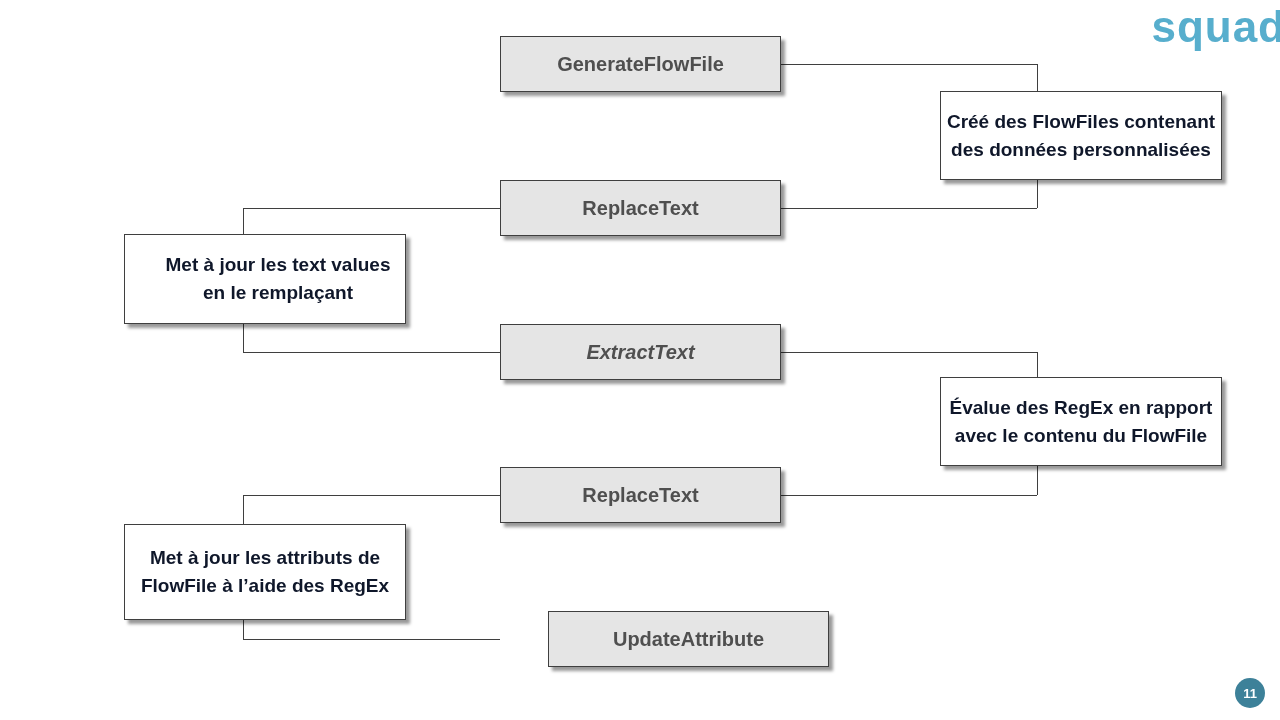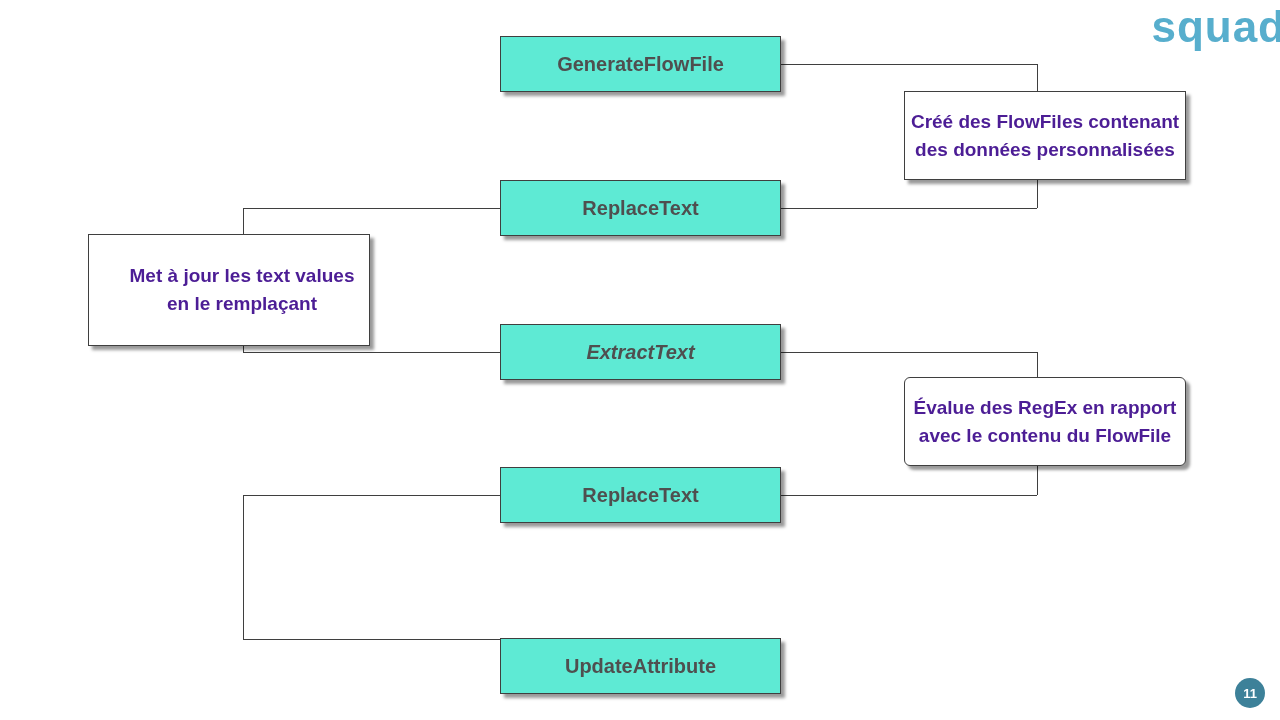--- a/index.html
+++ b/index.html
@@ -32,51 +32,52 @@
   .lv3{left:1037px;top:352px;height:143px;}
   .lh6{left:781px;top:495px;width:256px;}
   .lh7{left:243px;top:495px;width:257px;}
   .lv4{left:243px;top:495px;height:144px;}
   .lh8{left:243px;top:639px;width:257px;}
   
   .proc{
     position:absolute;
     left:500px;
     width:281px;height:56px;
-    background:#5eead4;
+    background:#e5e5e5;
     border:1px solid #3f3f3f;
     box-shadow:4px 4px 3px rgba(0,0,0,0.40);
     display:flex;align-items:center;justify-content:center;
     font-size:20px;font-weight:bold;color:#4f4f4f;
     z-index:2;
     box-sizing:border-box;
   }
   .p1{top:36px;}
   .p2{top:180px;}
   .p3{top:324px;font-style:italic;}
   .p4{top:467px;}
-  .p5{top:638px;}
+  .p5{top:611px;margin-left:48px;}
   
   .note{
     position:absolute;
     width:282px;
     background:#ffffff;
     border:1px solid #3f3f3f;
     box-shadow:4px 4px 3px rgba(0,0,0,0.40);
     display:flex;align-items:center;justify-content:center;
     text-align:center;
-    font-size:19px;font-weight:bold;color:#4c1d95;
+    font-size:19px;font-weight:bold;color:#0f172a;
     line-height:28px;
     z-index:2;
     box-sizing:border-box;
     padding:0 4px;
+    margin-left:36px;
   }
   .n1{left:904px;top:91px;height:89px;}
-  .n2{left:88px;top:234px;height:112px;padding-left:30px;}
-  .n3{left:904px;top:377px;height:89px;border-radius:6px;}
+  .n2{left:88px;top:234px;height:90px;padding-left:30px;}
+  .n3{left:904px;top:377px;height:89px;}
   .n4{left:88px;top:524px;height:96px;}
   
   .logo{
     position:absolute;
     top:2px;right:-6px;
     font-size:44px;
     font-weight:bold;
     letter-spacing:1px;
     color:#57aecd;
     z-index:3;
@@ -130,18 +131,21 @@
 
   <div class="note n1">
     <span>Créé des FlowFiles contenant des données personnalisées</span>
   </div>
   <div class="note n2">
     <span>Met à jour les text values en le remplaçant</span>
   </div>
   <div class="note n3">
     <span>Évalue des RegEx en rapport avec le contenu du FlowFile</span>
   </div>
+  <div class="note n4">
+    <span>Met à jour les attributs de FlowFile à l’aide des RegEx</span>
+  </div>
 
   <div class="logo">squad</div>
 
   <div class="pagenum">11</div>
 
 </div>
 
 </body></html>

